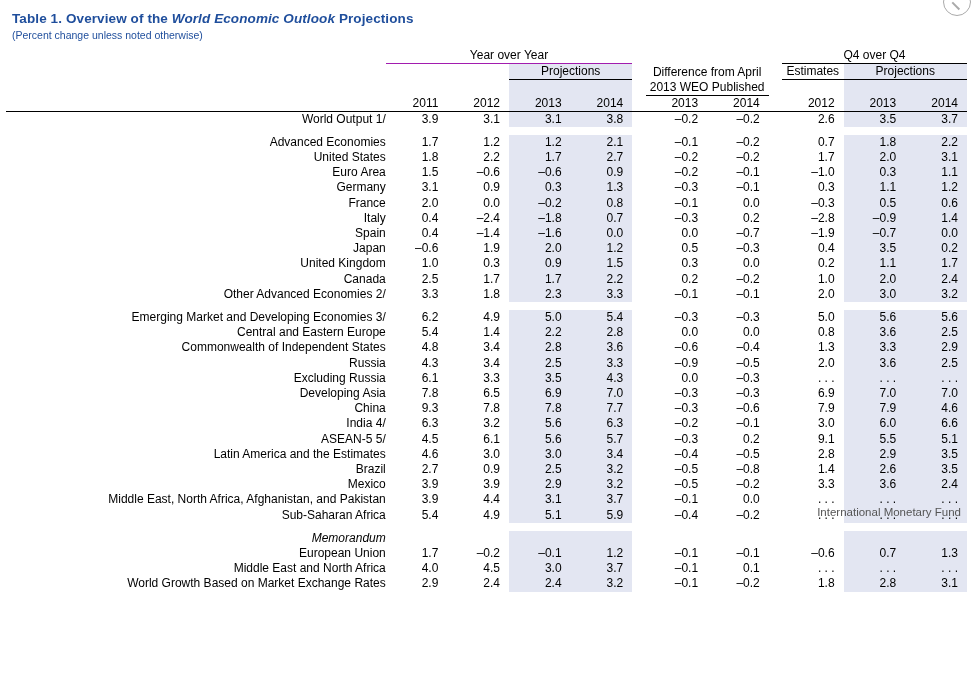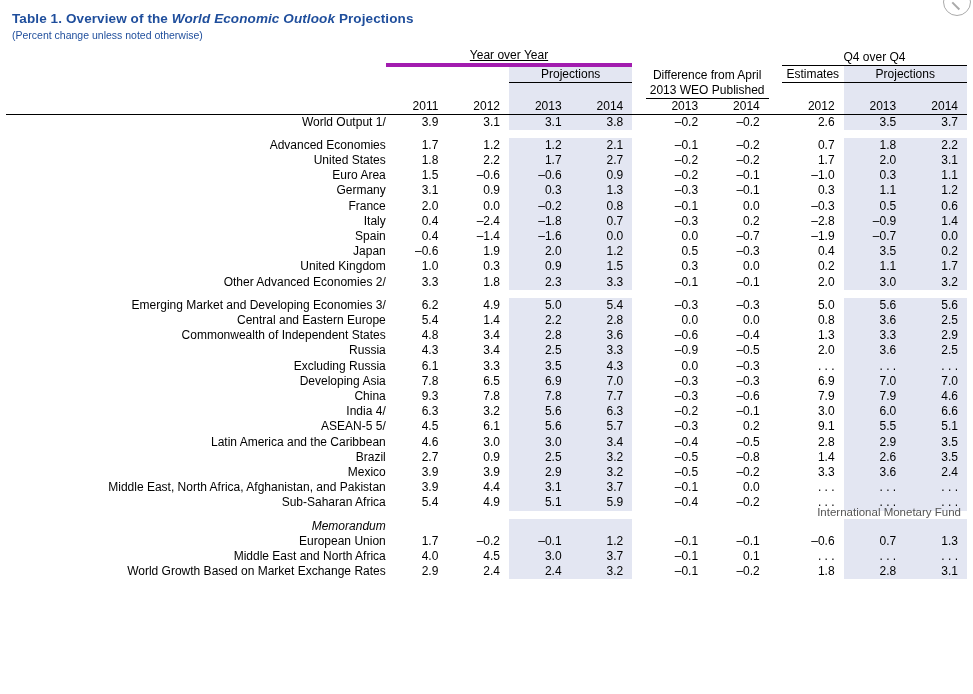--- a/index.html
+++ b/index.html
@@ -143,21 +143,21 @@
       <col class="c-num">
         <col class="c-num">
       <col class="c-gap">
       <col class="c-num">
         <col class="c-num">
         <col class="c-num">
     </colgroup>
     <thead>
       <tr class="hdrcell">
         <td></td>
-        <td class="hdr-span" colspan="4" style="border-bottom:4px solid #a21caf;text-decoration:underline;">Year over Year</td>
+        <td class="hdr-span" colspan="4" style="border-bottom:1px solid #a21caf;">Year over Year</td>
         <td></td>
         <td colspan="2"></td>
         <td></td>
         <td class="hdr-span" colspan="3" style="border-bottom:1px solid #000;">Q4 over Q4</td>
       </tr>
       <tr class="hdrcell">
         <td></td>
         <td colspan="2"></td>
         <td class="hdr-span shade" colspan="2" style="border-bottom:1px solid #000;">Projections</td>
         <td></td>
@@ -329,20 +329,34 @@
           <td class="num shade">1.5</td>
           <td></td>
           <td class="num">0.3</td>
           <td class="num">0.0</td>
           <td></td>
           <td class="num">0.2</td>
           <td class="num shade">1.1</td>
           <td class="num shade">1.7</td>
         </tr>
         <tr class="rowh">
+          <td class="rowlabel ind1">Canada</td>
+          <td class="num">2.5</td>
+          <td class="num">1.7</td>
+          <td class="num shade">1.7</td>
+          <td class="num shade">2.2</td>
+          <td></td>
+          <td class="num">0.2</td>
+          <td class="num">–0.2</td>
+          <td></td>
+          <td class="num">1.0</td>
+          <td class="num shade">2.0</td>
+          <td class="num shade">2.4</td>
+        </tr>
+        <tr class="rowh">
           <td class="rowlabel ind1">Other Advanced Economies 2/</td>
           <td class="num">3.3</td>
           <td class="num">1.8</td>
           <td class="num shade">2.3</td>
           <td class="num shade">3.3</td>
           <td></td>
           <td class="num">–0.1</td>
           <td class="num">–0.1</td>
           <td></td>
           <td class="num">2.0</td>
@@ -472,21 +486,21 @@
           <td class="num shade">5.7</td>
           <td></td>
           <td class="num">–0.3</td>
           <td class="num">0.2</td>
           <td></td>
           <td class="num">9.1</td>
           <td class="num shade">5.5</td>
           <td class="num shade">5.1</td>
         </tr>
         <tr class="rowh">
-          <td class="rowlabel ind1">Latin America and the Caribbean</td>
+          <td class="rowlabel ind1">Latin America and the Estimates</td>
           <td class="num">4.6</td>
           <td class="num">3.0</td>
           <td class="num shade">3.0</td>
           <td class="num shade">3.4</td>
           <td></td>
           <td class="num">–0.4</td>
           <td class="num">–0.5</td>
           <td></td>
           <td class="num">2.8</td>
           <td class="num shade">2.9</td>

